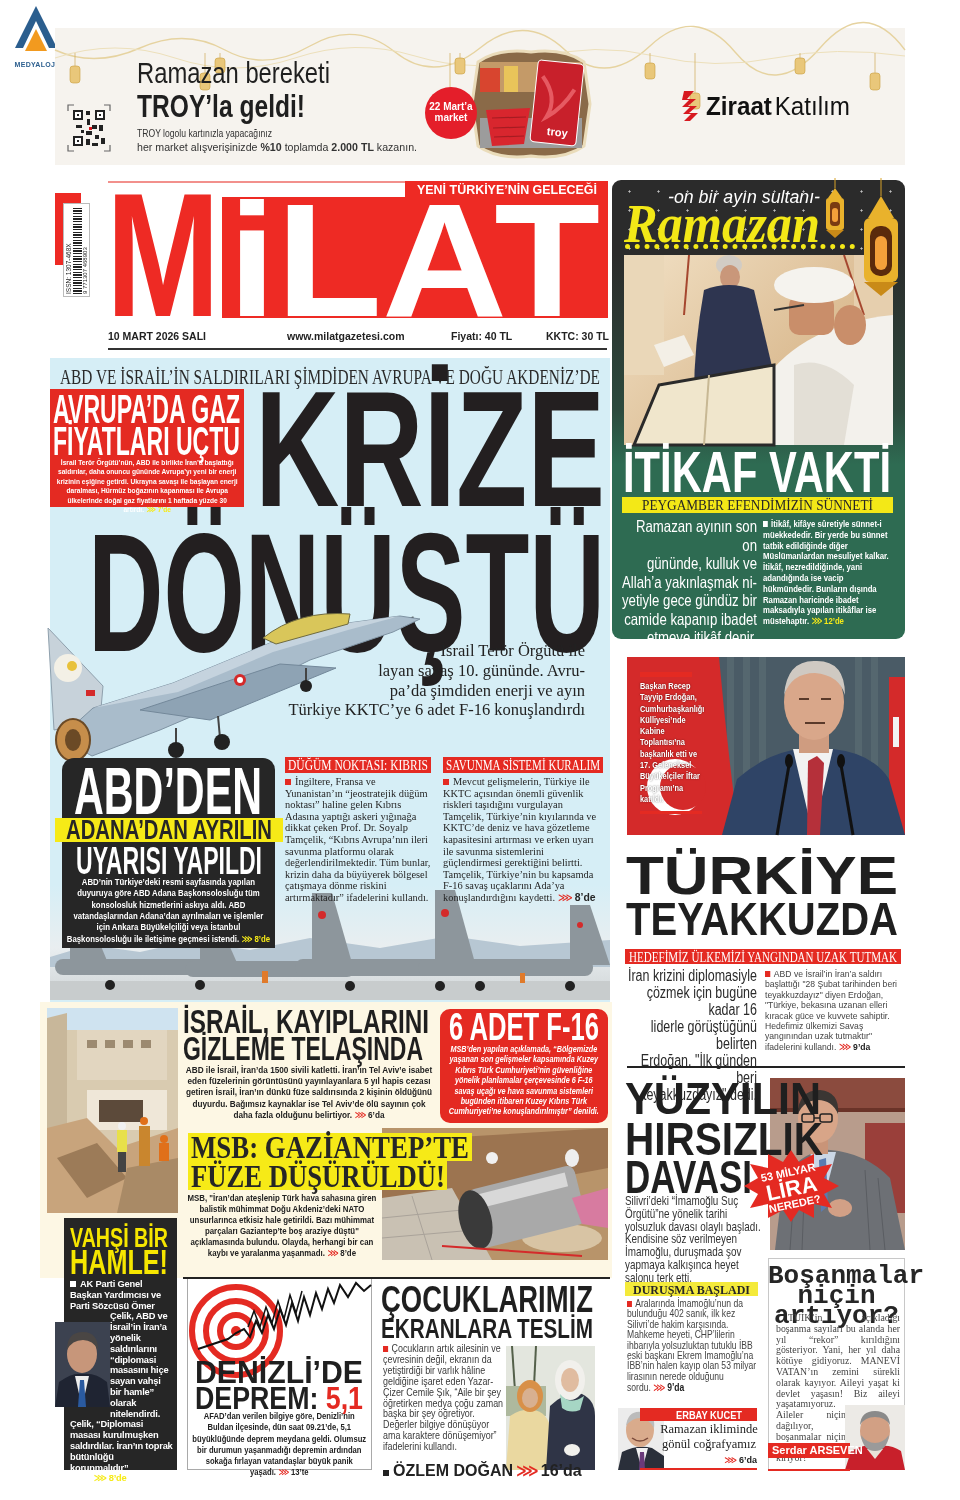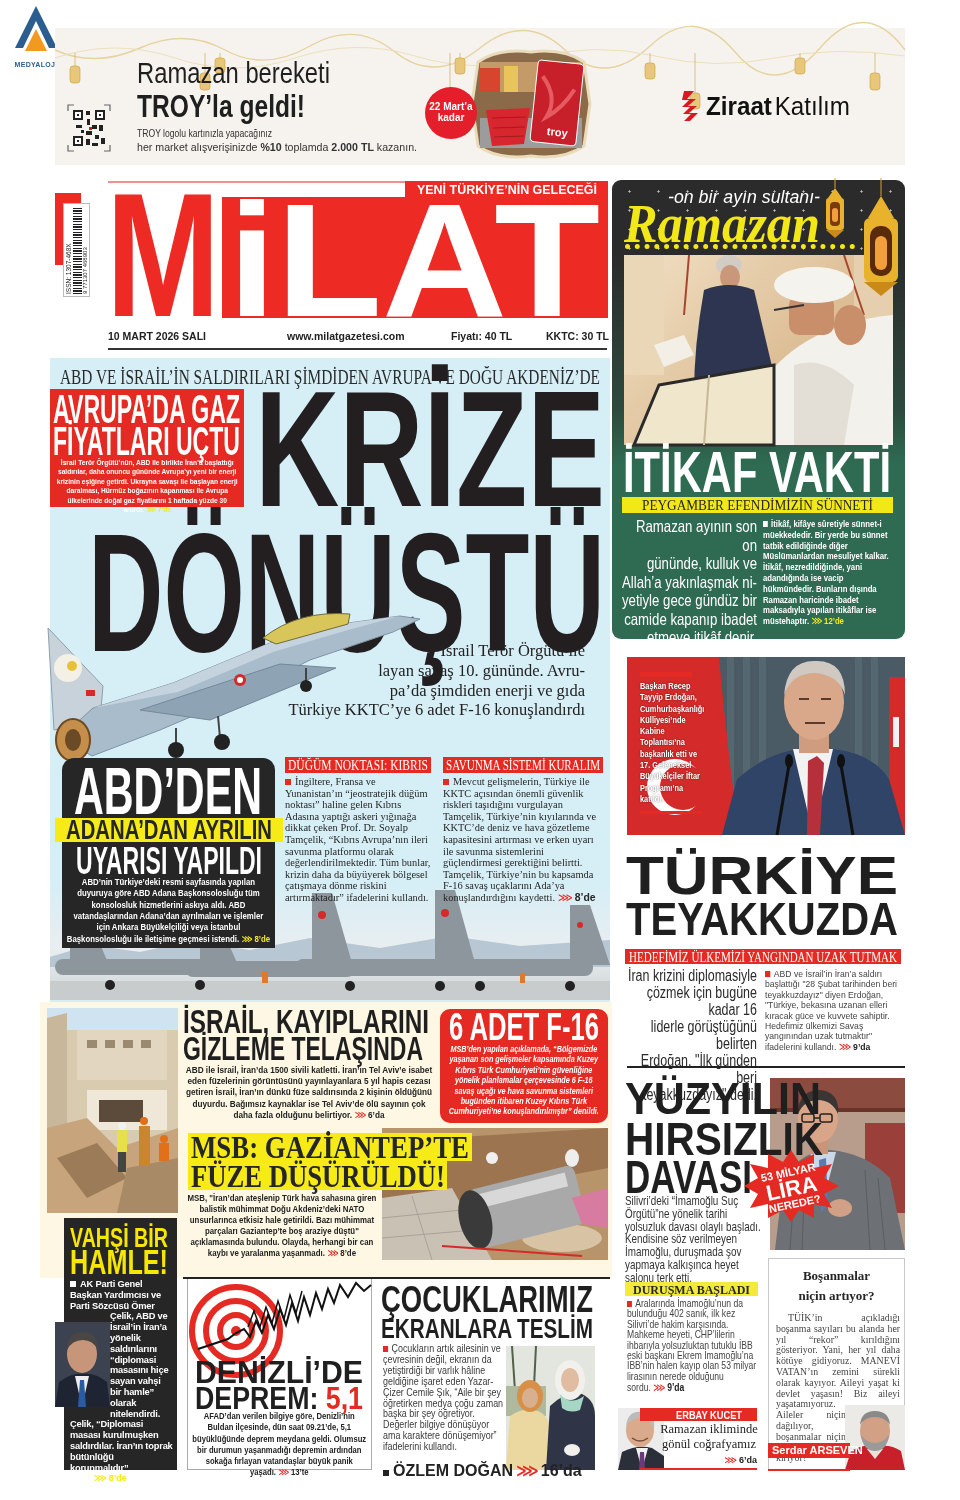--- a/index.html
+++ b/index.html
@@ -120,21 +120,21 @@
       <line x1="26" y1="89" x2="56" y2="88"></line>
     </g>
   <g transform="rotate(6 90 55)">
     <rect x="66" y="14" width="46" height="82" rx="4" fill="#c8202b" stroke="#fff" stroke-width="1"></rect>
     <path d="M72 30 Q90 50 80 70 Q95 60 105 40" fill="none" stroke="#e65a62" stroke-width="4"></path>
     <text x="82" y="88" font-size="11" fill="#fff">troy</text>
   </g>
 </svg>
 <div class="a" style="left:425px;top:87px;width:52px;height:52px;border-radius:50%;background:#e41e2a;color:#fff;font-weight:bold;font-size:10px;line-height:11px;text-align:center;padding-top:14px">
   <div>22 Mart’a</div>
-  <div>kadar</div>
+  <div>market</div>
 </div>
 <svg class="a" style="left:682px;top:90px" width="20" height="32" viewBox="0 0 20 32">
   <path d="M2 1 L12 1 L5 9 L14 9 L6 16 L15 16 L7 23 L16 23 L8 31 L2 31 L9 24 L1 24 L8 17 L0 17 L7 10 L0 10 Z" fill="#d71920"></path>
 </svg>
 <svg class="a" style="left:706px;top:92px" width="148" height="30">
   <text x="0" y="23" font-size="26" textLength="144" lengthAdjust="spacingAndGlyphs" fill="#111"><tspan>Ziraat</tspan><tspan font-weight="normal" dx="3">Katılım</tspan></text>
 </svg>
 
 <div class="a" style="left:55px;top:193px;width:26px;height:72px;background:#ee2a24"></div>
 <div class="a" style="left:63px;top:203px;width:27px;height:94px;background:#fff;border:1px solid #bbb;overflow:hidden">
@@ -203,21 +203,21 @@
       <line x1="258" y1="80" x2="258" y2="95"></line>
     </g>
   <circle cx="128" cy="162" r="8" fill="#222"></circle>
     <circle cx="174" cy="154" r="8" fill="#222"></circle>
     <circle cx="258" cy="98" r="6" fill="#222"></circle>
 </svg>
 
 <div class="a r" style="left:268px;top:641px;width:317px;font-family:'Liberation Serif',serif;font-size:16.5px;line-height:19.8px;color:#222">
   <div>İsrail Terör Örgütü ile</div>
   <div>layan savaş 10. gününde. Avru-</div>
-  <div>pa’da şimdiden enerji ve gıda</div>
+  <div>pa’da şimdiden enerji ve ayın</div>
   <div>Türkiye KKTC’ye 6 adet F-16 konuşlandırdı</div>
 </div>
 
 <svg class="a" style="left:50px;top:885px;background:linear-gradient(#d6eef6 0%,#e9eef0 55%,#cfd4d6 100%)" width="560" height="115" viewBox="0 0 560 115">
   <polygon points="0,72 40,60 90,67 140,56 200,65 260,53 330,63 400,51 470,61 560,55 560,82 0,82" fill="#b7c7d3"></polygon>
   <rect x="0" y="96" width="560" height="19" fill="#c8cccd"></rect>
   <g fill="#8d969c">
     <path d="M20 30 L38 30 L58 78 L20 78 Z"></path>
       <rect x="5" y="74" width="180" height="16" rx="8"></rect>
     <path d="M150 35 L168 35 L188 80 L150 80 Z"></path>
@@ -457,21 +457,21 @@
 <div class="a c" style="left:660px;top:1422px;width:98px;font-family:'Liberation Serif',serif;font-size:12.5px;line-height:15px;color:#222">
   <div>Ramazan ikliminde</div>
   <div>gönül coğrafyamız</div>
 </div>
 <div class="a r" style="left:700px;top:1455px;width:57px;font-size:9px;font-weight:bold;color:#222">
   <span class="arr r"></span><span class="ref">6’da</span>
 </div>
 <div class="a" style="left:640px;top:1468px;width:117px;height:2px;background:#e42a22"></div>
 
 <div class="a" style="left:768px;top:1258px;width:137px;height:212px;border:1px solid #c8c8c8"></div>
-<div class="a c" style="left:768px;top:1266px;width:137px;font-family:Liberation Serif, serif;font-weight:bold;font-size:13px;line-height:20px;color:#262626">
+<div class="a c" style="left:768px;top:1266px;width:137px;font-family:Liberation Mono, monospace;font-weight:bold;font-size:26px;line-height:20px;color:#262626">
   <div>Boşanmalar</div>
   <div>niçin artıyor?</div>
 </div>
 <div class="a" style="left:776px;top:1313px;width:124px;font-family:'Liberation Serif',serif;font-size:9.8px;line-height:10.8px;color:#444;text-align:justify;text-indent:12px">
   <div class="fltr" style="height:92px"></div><div class="fltr" style="clear:right;width:54px;height:40px"></div>
   <span>TÜİK’in açıkladığı boşanma sayıları bu alanda her yıl “rekor” kırıldığını gösteriyor. Yani, her yıl daha kötüye gidiyoruz. MANEVİ VATAN’ın zemini sürekli olarak kayıyor. Aileyi yaşat ki devlet yaşasın! Biz aileyi yaşatamıyoruz. Aileler niçin dağılıyor, boşanmalar niçin her yıl rekor kırıyor?</span>
 </div>
 <svg class="a" style="left:845px;top:1405px" width="60" height="65" viewBox="0 0 60 65">
   <rect width="60" height="65" fill="#eceae6"></rect>
   <path d="M0 65 L6 46 Q20 38 30 42 Q44 38 56 46 L60 65 Z" fill="#c8202b"></path>

